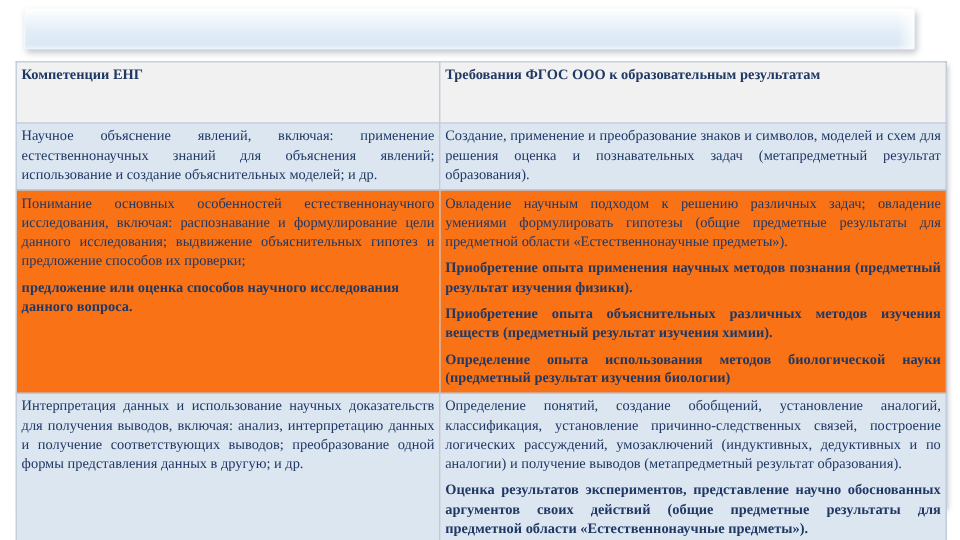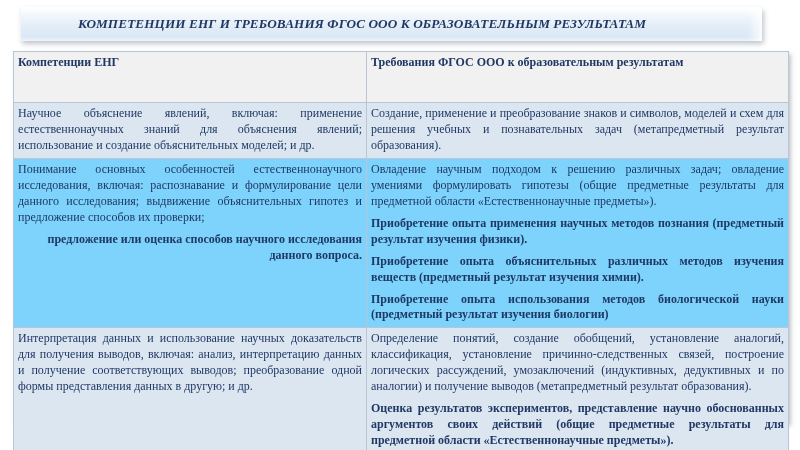--- a/index.html
+++ b/index.html
@@ -101,32 +101,31 @@
     font-weight: bold;
     font-size: 11px;
     color: #17375e;
     height: 43px;
     vertical-align: top;
     padding-top: 6px;
   }
   thead th .hdr-inner { display: block; }
 
   td.cell-blue  { background: #dce6f1; margin-left: 35px; }
-  td.cell-white { background: #7dd3fc; }
+  td.cell-white { background: #f97316; }
 
   td p { margin: 0; }
   td p + p { margin-top: 0.5em; font-weight: bold; }
-  .lastline { text-align: right; }
+  .lastline { text-align: left; }
 </style>
 </head>
 <body>
 
 <div class="title-banner-wrap">
   <div class="title-banner"></div>
-  <div class="title-text">КОМПЕТЕНЦИИ ЕНГ И ТРЕБОВАНИЯ ФГОС ООО К ОБРАЗОВАТЕЛЬНЫМ РЕЗУЛЬТАТАМ</div>
 </div>
 
 <div class="table-shadow"></div>
 <table class="main-table">
   <colgroup>
     <col class="c-left">
     <col class="c-right">
   </colgroup>
   <thead>
     <tr>
@@ -138,34 +137,34 @@
       </th>
     </tr>
   </thead>
   <tbody>
 
     <tr>
       <td class="cell-blue">
         <p>Научное объяснение явлений, включая: применение естественнонаучных знаний для объяснения явлений; использование и создание объяснительных моделей; и др.</p>
       </td>
       <td class="cell-blue">
-        <p>Создание, применение и преобразование знаков и символов, моделей и схем для решения учебных и познавательных задач (метапредметный результат образования).</p>
+        <p>Создание, применение и преобразование знаков и символов, моделей и схем для решения оценка и познавательных задач (метапредметный результат образования).</p>
       </td>
     </tr>
 
     <tr>
       <td class="cell-white">
         <p>Понимание основных особенностей естественнонаучного исследования, включая: распознавание и формулирование цели данного исследования; выдвижение объяснительных гипотез и предложение способов их проверки;</p>
         <p class="lastline">предложение или оценка способов научного исследования данного вопроса.</p>
       </td>
       <td class="cell-white">
         <p>Овладение научным подходом к решению различных задач; овладение умениями формулировать гипотезы (общие предметные результаты для предметной области «Естественнонаучные предметы»).</p>
         <p>Приобретение опыта применения научных методов познания (предметный результат изучения физики).</p>
         <p>Приобретение опыта объяснительных различных методов изучения веществ (предметный результат изучения химии).</p>
-        <p>Приобретение опыта использования методов биологической науки (предметный результат изучения биологии)</p>
+        <p>Определение опыта использования методов биологической науки (предметный результат изучения биологии)</p>
       </td>
     </tr>
 
     <tr>
       <td class="cell-blue">
         <p>Интерпретация данных и использование научных доказательств для получения выводов, включая: анализ, интерпретацию данных и получение соответствующих выводов; преобразование одной формы представления данных в другую; и др.</p>
       </td>
       <td class="cell-blue">
         <p>Определение понятий, создание обобщений, установление аналогий, классификация, установление причинно-следственных связей, построение логических рассуждений, умозаключений (индуктивных, дедуктивных и по аналогии) и получение выводов (метапредметный результат образования).</p>
         <p>Оценка результатов экспериментов, представление научно обоснованных аргументов своих действий (общие предметные результаты для предметной области «Естественнонаучные предметы»).</p>

